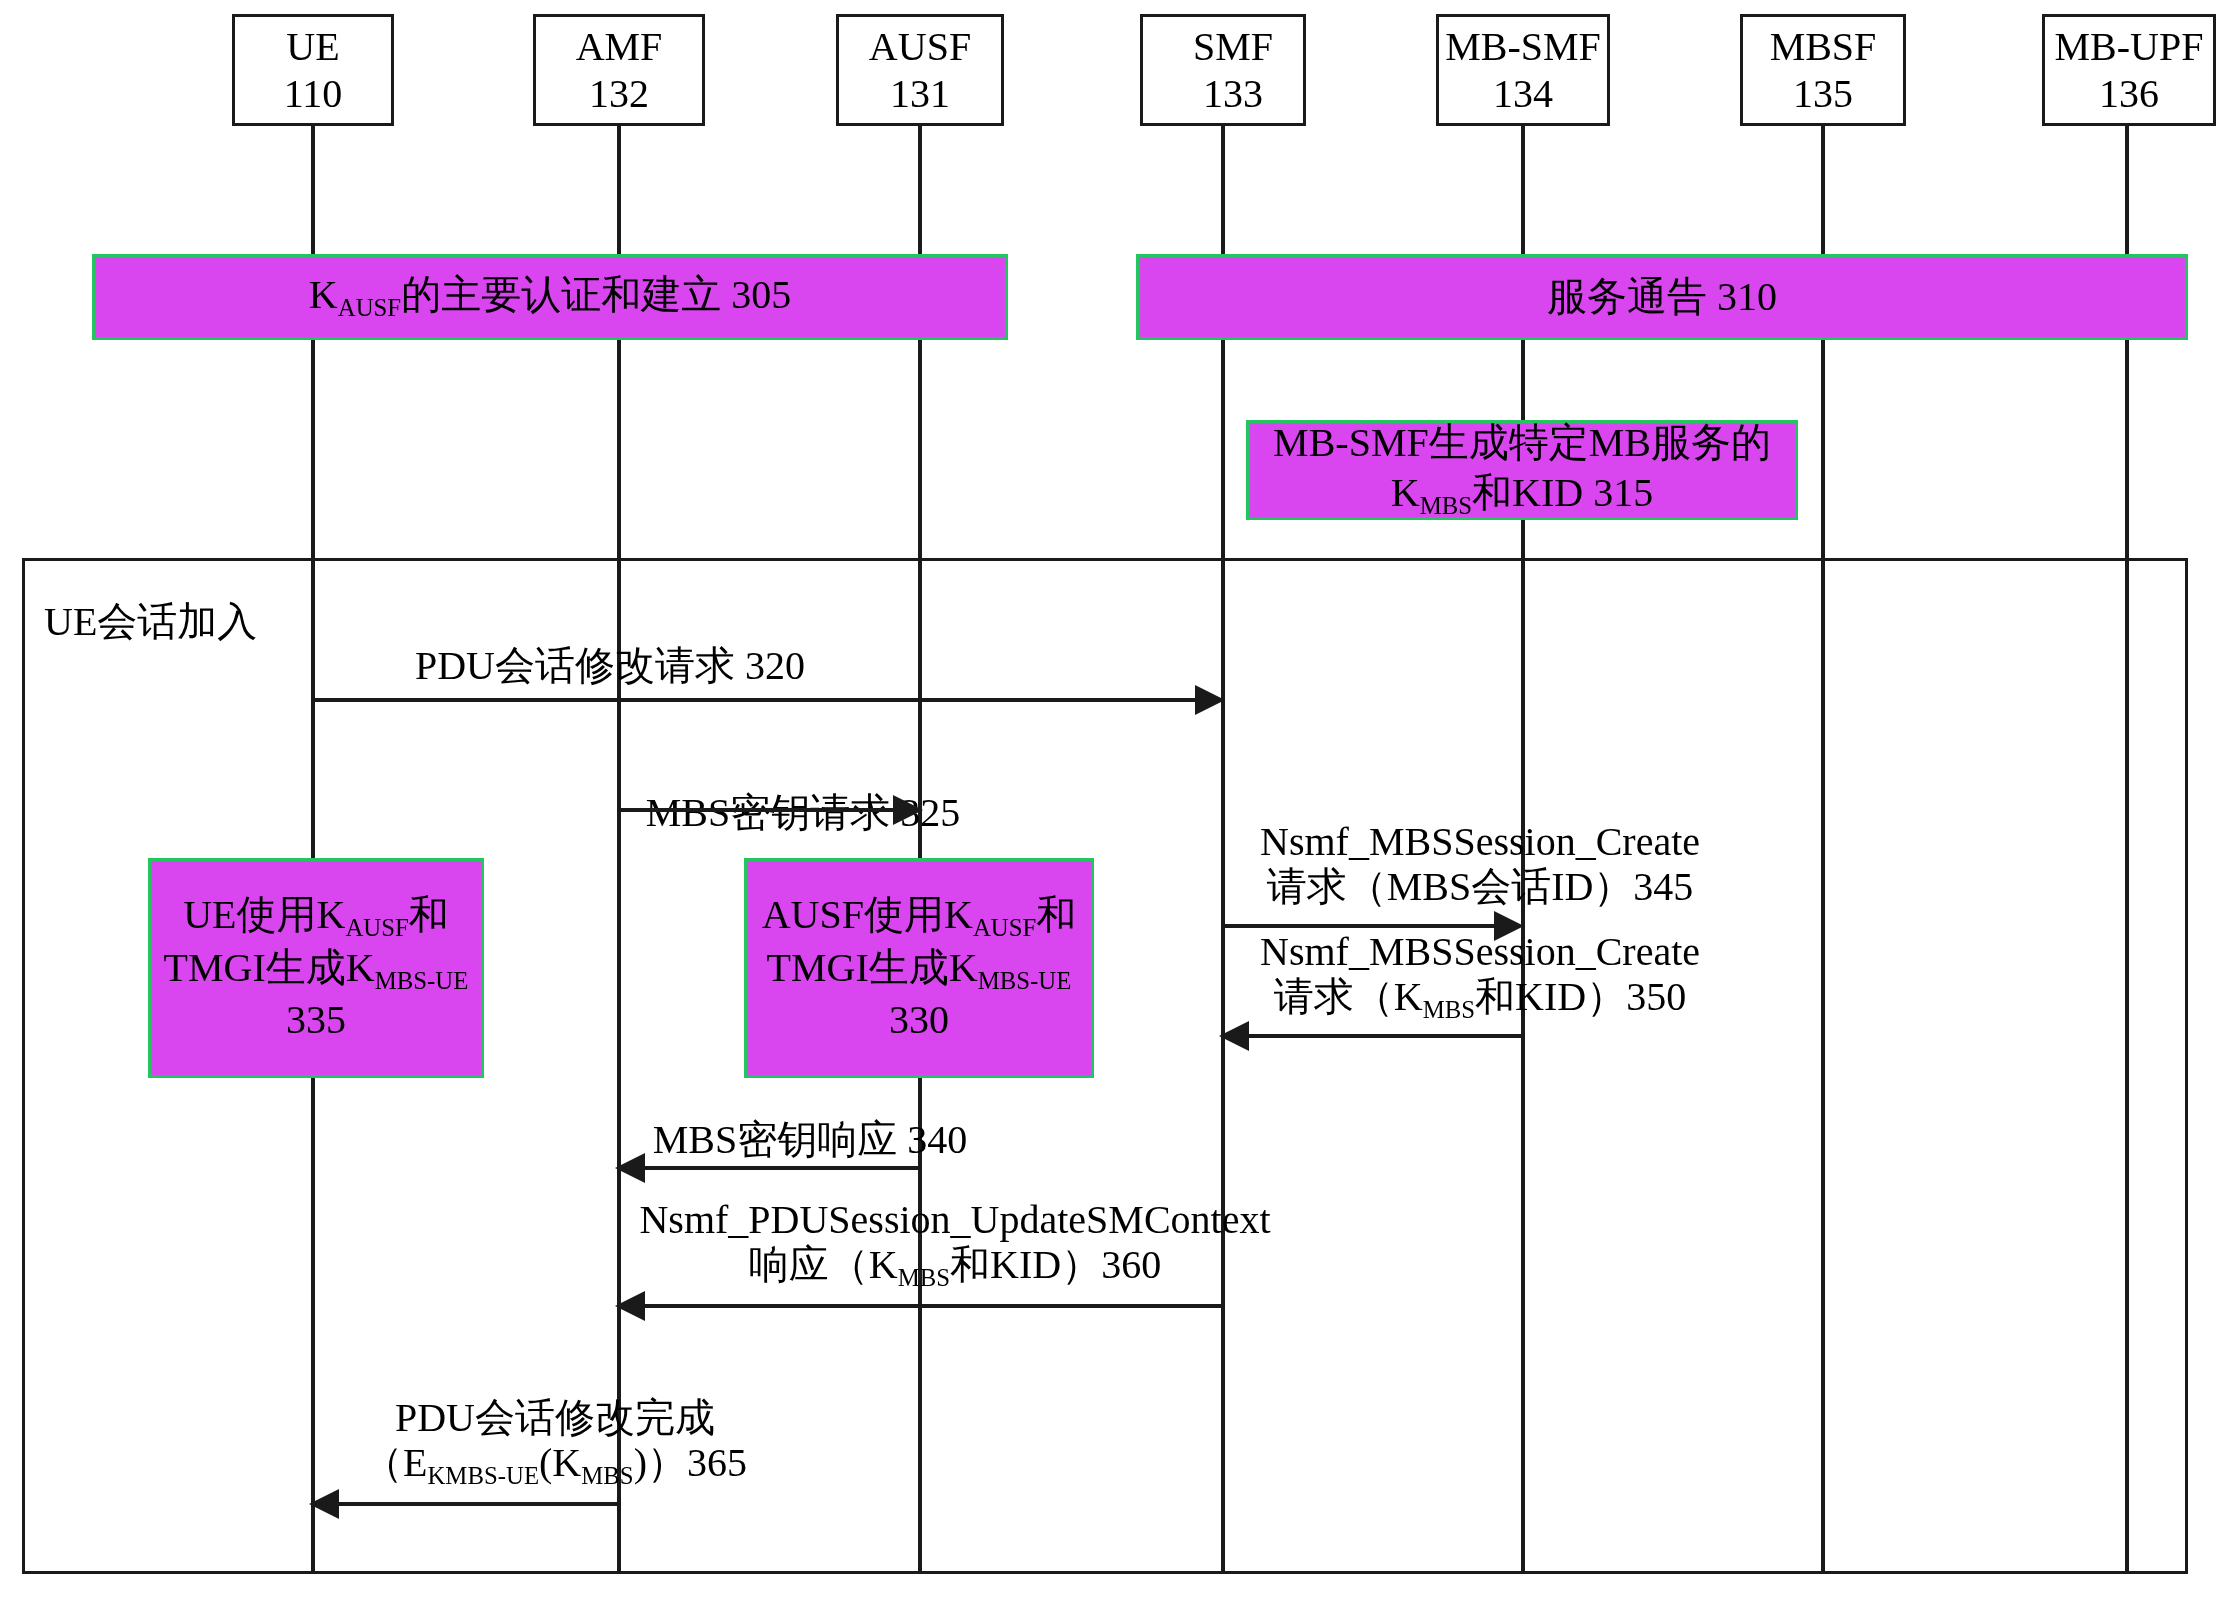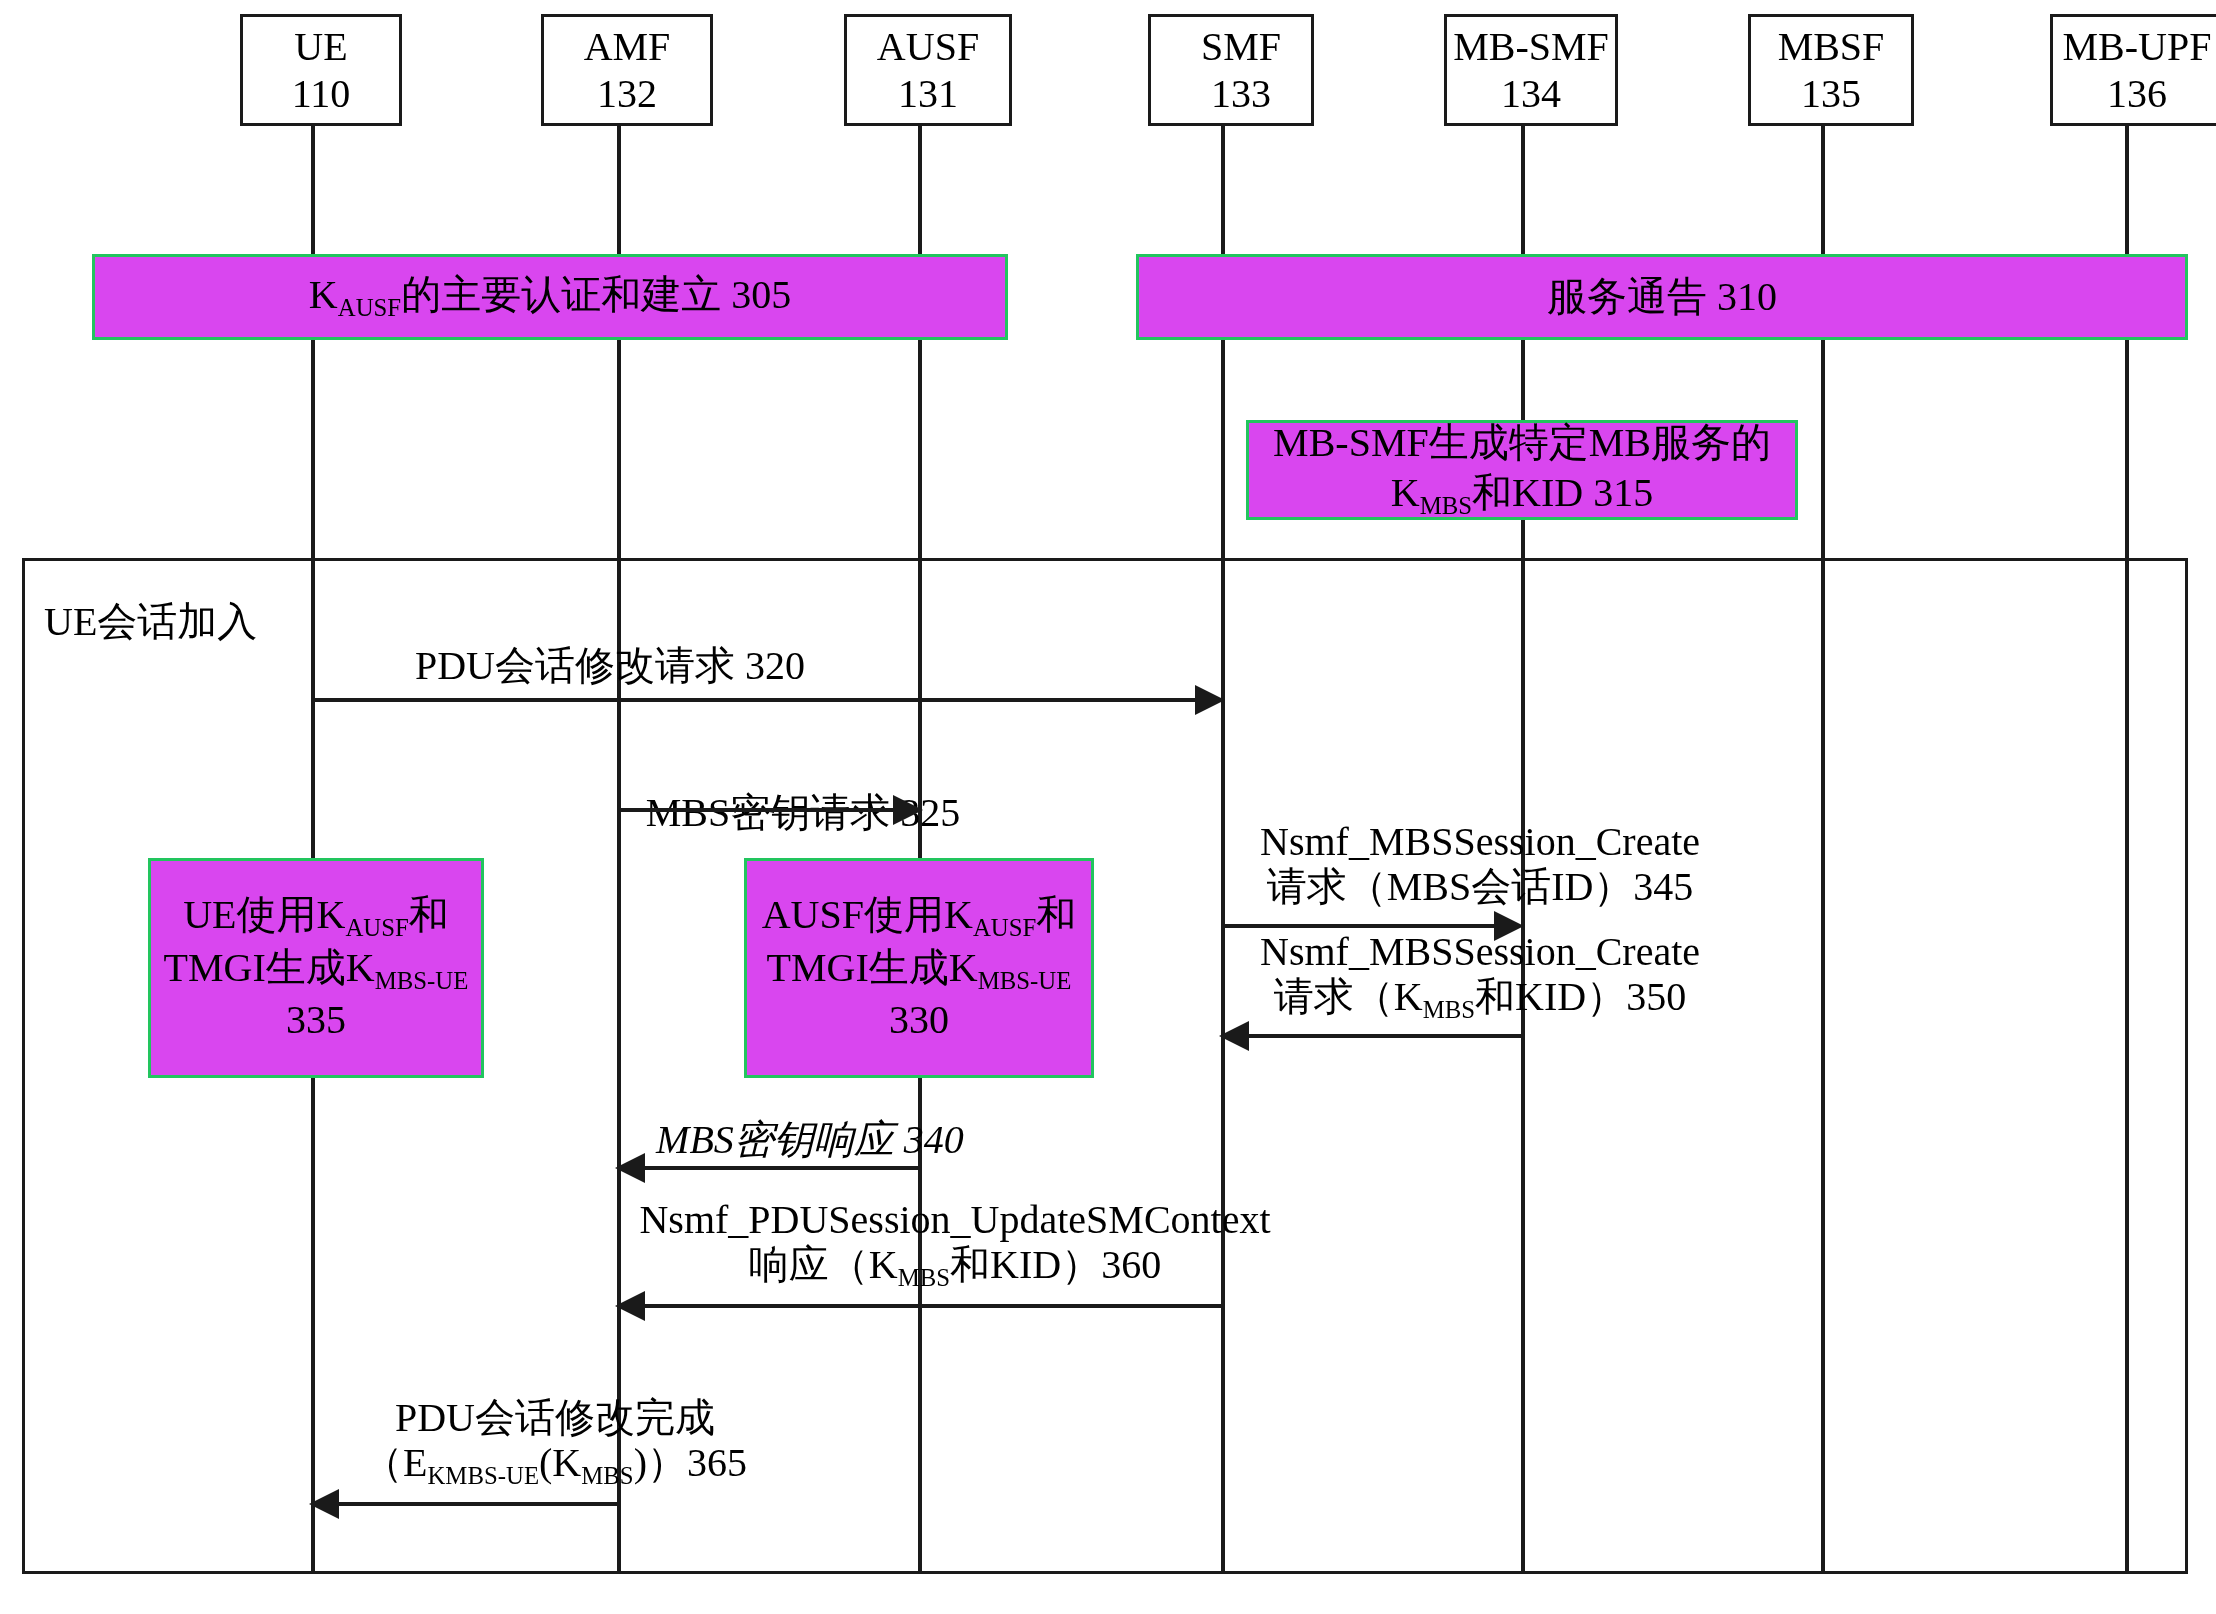--- a/index.html
+++ b/index.html
@@ -22,21 +22,20 @@
     position: absolute;
     box-sizing: border-box;
     border: 3px solid #1a1a1a;
     background: #ffffff;
     display: flex;
     flex-direction: column;
     align-items: center;
     justify-content: center;
     line-height: 1.18;
     font-size: 40px;
-    margin-left: 8px;
   }
   .actor-box .actor-name { white-space: nowrap; }
   .actor-box .actor-num  { white-space: nowrap; }
 
   
   .lifeline {
     position: absolute;
     width: 4px;
     background: #1a1a1a;
   }
@@ -181,21 +180,21 @@
   <div class="arrow-head left" style="left:1219px; top:1021px;"></div>
 
   <div class="span-box" style="left:148px; top:858px; width:336px; height:220px;">
     <span>UE使用K<sub>AUSF</sub>和<br>TMGI生成K<sub>MBS-UE</sub><br>335</span>
   </div>
 
   <div class="span-box" style="left:744px; top:858px; width:350px; height:220px;">
     <span>AUSF使用K<sub>AUSF</sub>和<br>TMGI生成K<sub>MBS-UE</sub><br>330</span>
   </div>
 
-  <div class="arrow-label" style="left:630px; top:1118px; width:360px;font-style:italic;">MBS密钥响应 340</div>
+  <div class="arrow-label" style="left:630px; top:1118px; width:360px;">MBS密钥响应 340</div>
   <div class="arrow-line" style="left:636px; top:1166px; width:284px;"></div>
   <div class="arrow-head left" style="left:615px; top:1153px;"></div>
 
   <div class="arrow-label" style="left:610px; top:1198px; width:690px;">Nsmf_PDUSession_UpdateSMContext<br>响应（K<sub>MBS</sub>和KID）360</div>
   <div class="arrow-line" style="left:636px; top:1304px; width:587px;"></div>
   <div class="arrow-head left" style="left:615px; top:1291px;"></div>
 
   <div class="arrow-label" style="left:320px; top:1396px; width:470px;">PDU会话修改完成<br>（E<sub>KMBS-UE</sub>(K<sub>MBS</sub>)）365</div>
   <div class="arrow-line" style="left:330px; top:1502px; width:290px;"></div>
   <div class="arrow-head left" style="left:309px; top:1489px;"></div>

